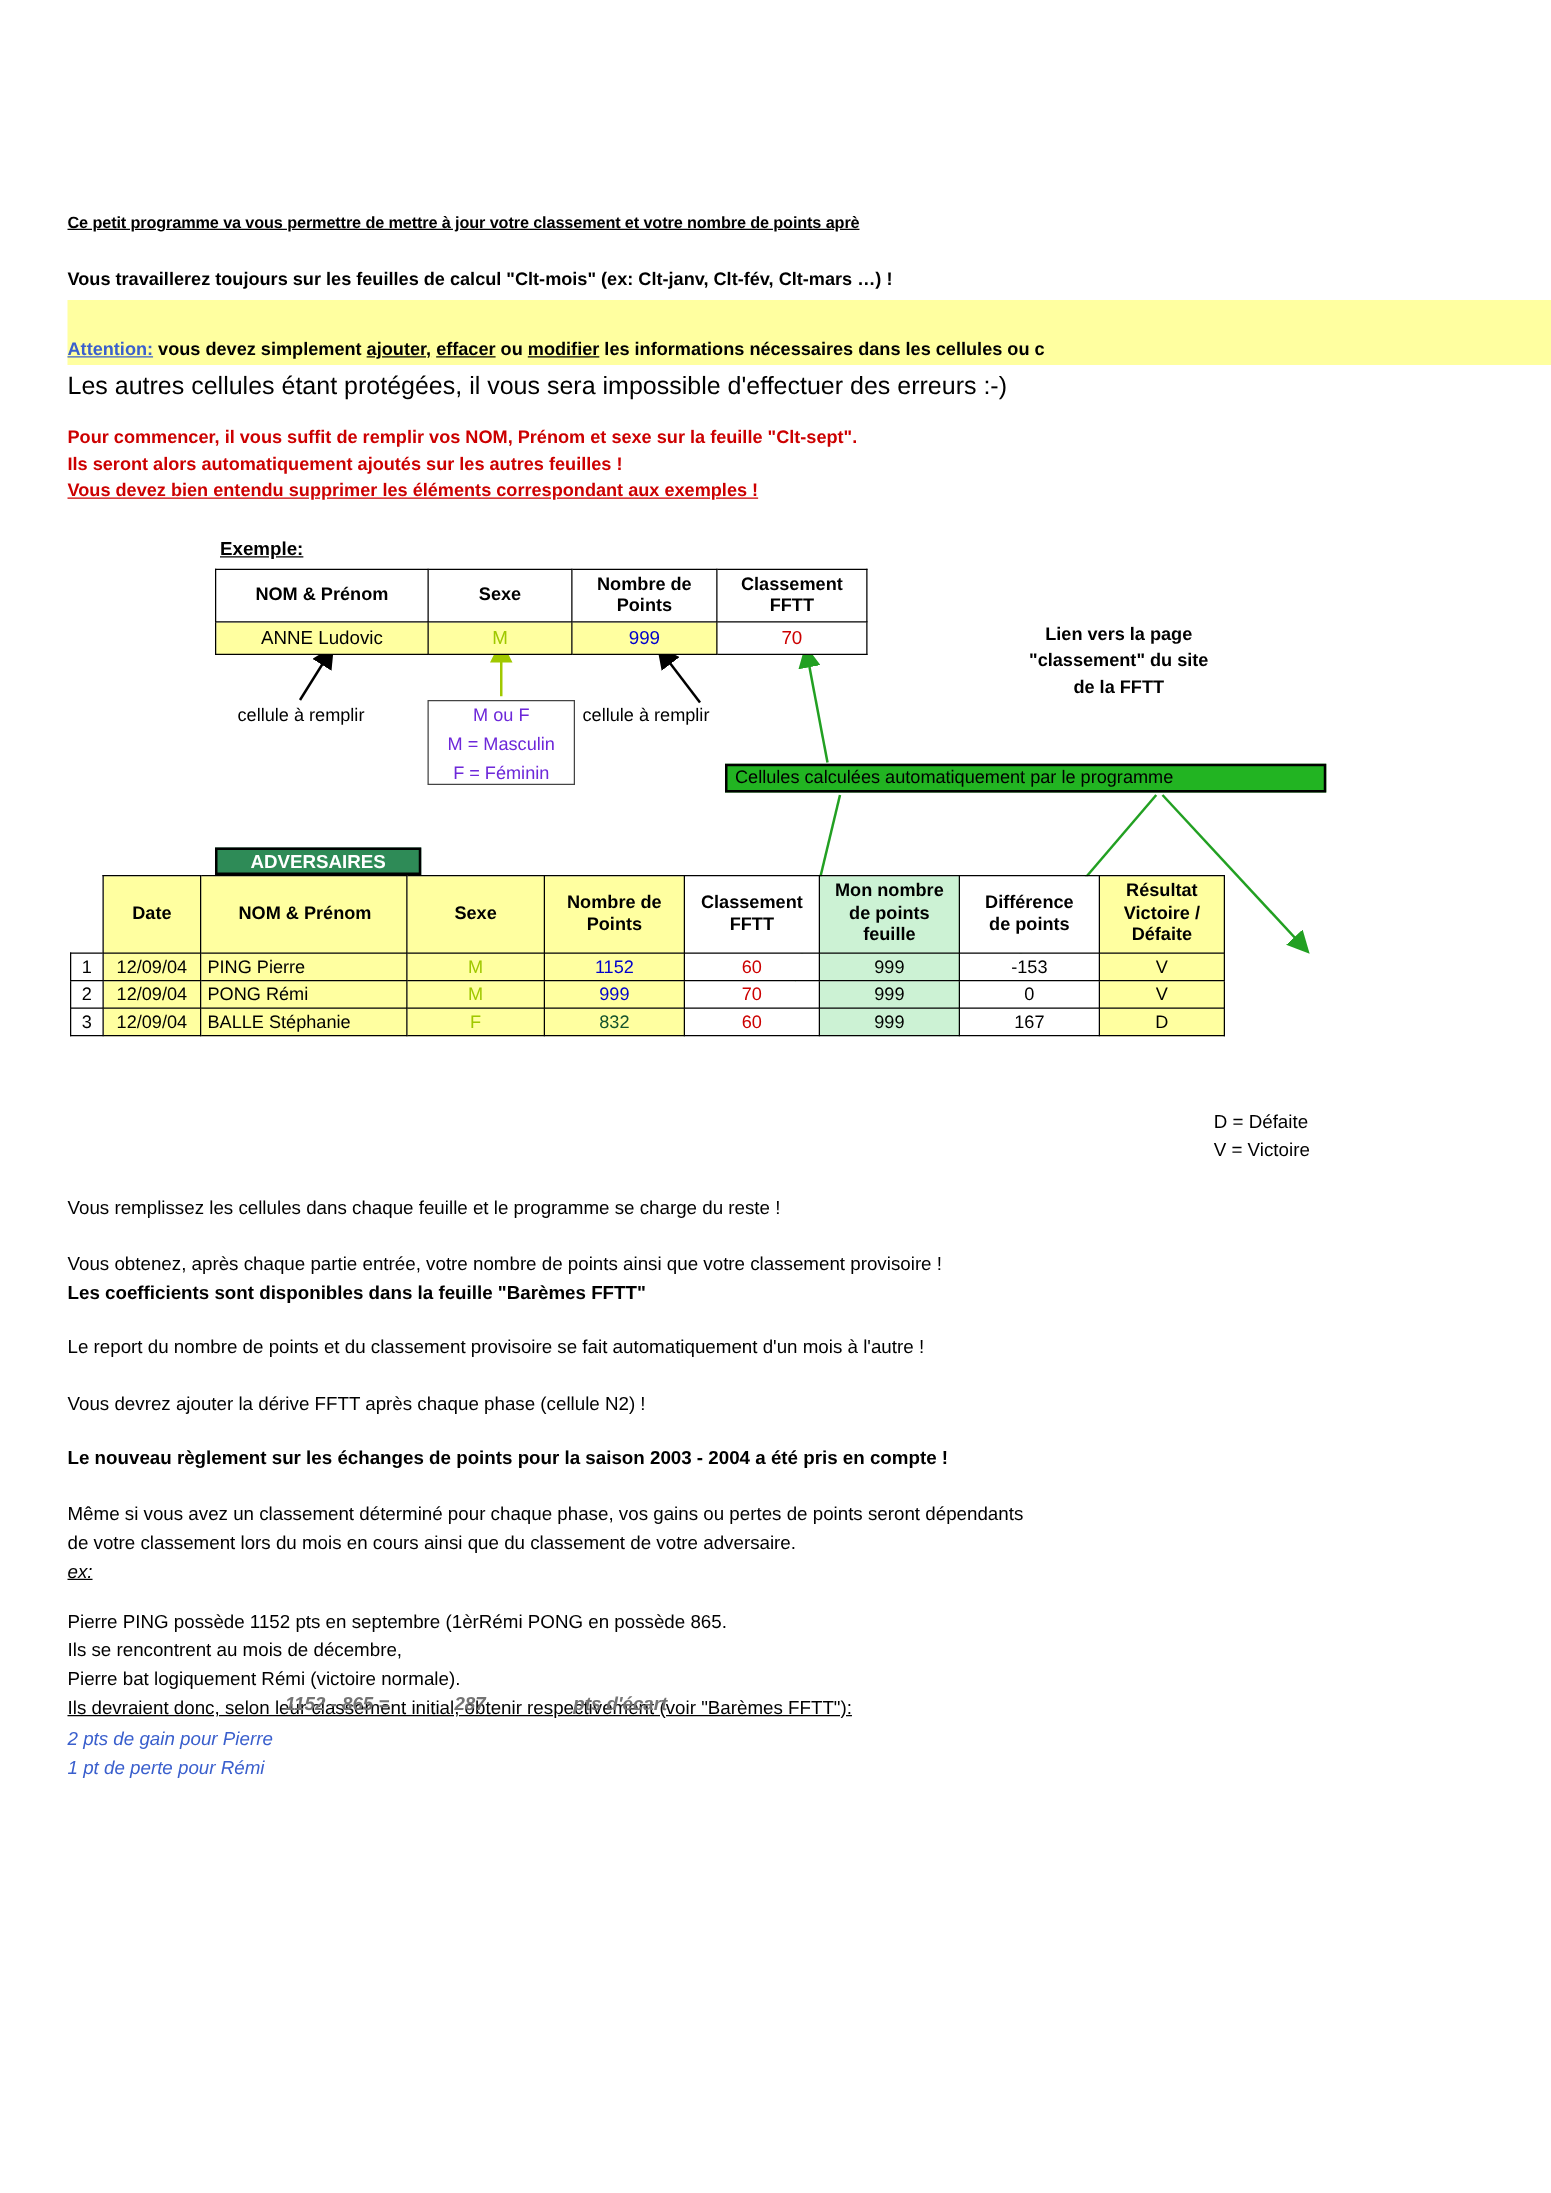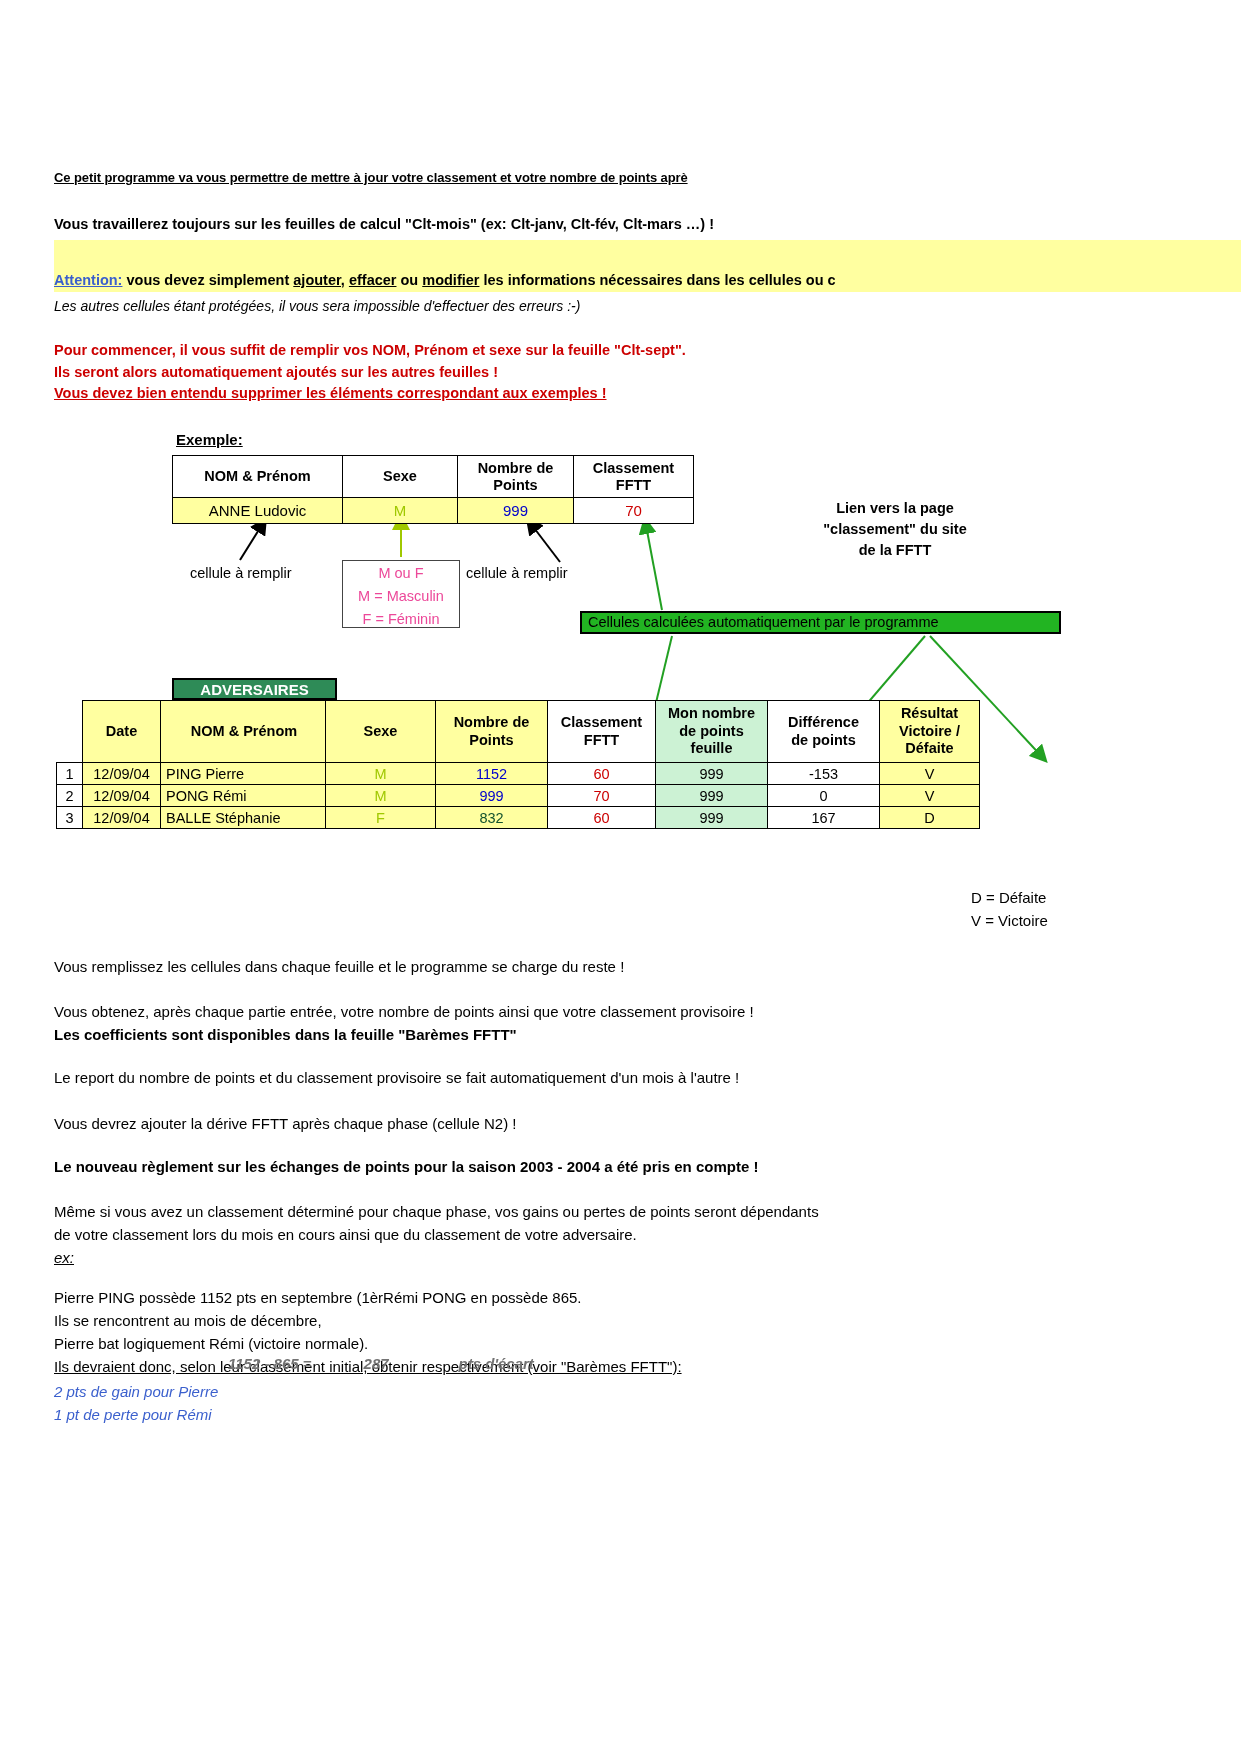--- a/index.html
+++ b/index.html
@@ -30,21 +30,21 @@
     background:#ffffa0;
   }
   .attention {
     position:absolute; left:54px; top:272px;
     font-size:14.5px; font-weight:bold; white-space:nowrap;
   }
   .attention .att-word { color:#3a5fcd; text-decoration:underline; }
   .attention u { text-decoration:underline; }
   .sub-italic {
     position:absolute; left:54px; top:298px;
-    font-size:14px; font-style:italic; white-space:nowrap;
+    font-size:20px; white-space:nowrap;
   }
 
   .red-block { position:absolute; left:54px; top:340px; color:#cc0000; font-weight:bold; font-size:14.5px; }
   .red-block div { white-space:nowrap; line-height:21.5px; }
   .red-block .ul { text-decoration:underline; }
 
   
   .exemple-label {
     position:absolute; left:176px; top:431px;
     font-size:15px; font-weight:bold; text-decoration:underline;
@@ -70,21 +70,21 @@
   .white-bg { background:#ffffff !important; }
 
   
   .ann { position:absolute; font-size:14.5px; white-space:nowrap; }
   #ann-left  { left:190px; top:565px; }
   #ann-right { left:466px; top:565px; }
 
   #mf-box {
     position:absolute; left:342px; top:560px; width:118px; height:68px;
     border:1px solid #444; background:#fff;
-    color:#ec4899; font-size:14.5px; text-align:center; line-height:23px;
+    color:#6d28d9; font-size:14.5px; text-align:center; line-height:23px;
     padding-top:1px;
   }
 
   #lien-box {
     position:absolute; left:800px; top:498px; width:190px;
     text-align:center; font-size:14.5px; font-weight:bold; line-height:21px;
   }
 
   #green-banner {
     position:absolute; left:580px; top:611px; width:481px; height:23px;

